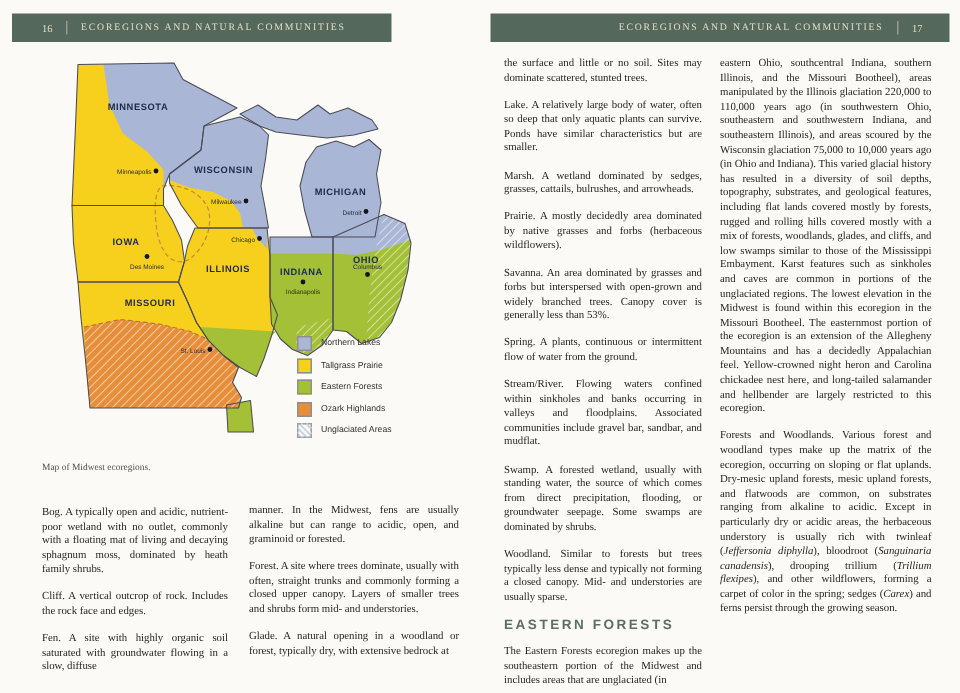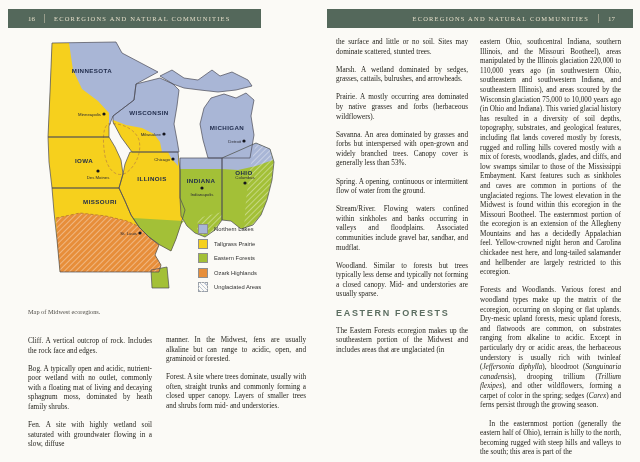--- a/index.html
+++ b/index.html
@@ -171,38 +171,40 @@
     <div class="lrow">
       <span class="lswatch hatched"></span>
       <span class="llabel">Unglaciated Areas</span>
     </div>
   </div>
 </div>
 
 <div class="caption">Map of Midwest ecoregions.</div>
 
 <div class="col" id="col1">
+  <p>Bog. A typically open and acidic, nutrient-poor wetland with no outlet, commonly with a floating mat of living and decaying sphagnum moss, dominated by heath family shrubs.</p>
   <p>Cliff. A vertical outcrop of rock. Includes the rock face and edges.</p>
-  <p>Bog. A typically open and acidic, nutrient-poor wetland with no outlet, commonly with a floating mat of living and decaying sphagnum moss, dominated by heath family shrubs.</p>
-  <p>Fen. A site with highly wetland soil saturated with groundwater flowing in a slow, diffuse</p>
+  <p>Fen. A site with highly organic soil saturated with groundwater flowing in a slow, diffuse</p>
 </div>
 <div class="col" id="col2">
   <p>manner. In the Midwest, fens are usually alkaline but can range to acidic, open, and graminoid or forested.</p>
   <p>Forest. A site where trees dominate, usually with often, straight trunks and commonly forming a closed upper canopy. Layers of smaller trees and shrubs form mid- and understories.</p>
+  <p>Glade. A natural opening in a woodland or forest, typically dry, with extensive bedrock at</p>
 </div>
 
 <div class="col" id="col3">
   <p>the surface and little or no soil. Sites may dominate scattered, stunted trees.</p>
+  <p>Lake. A relatively large body of water, often so deep that only aquatic plants can survive. Ponds have similar characteristics but are smaller.</p>
   <p>Marsh. A wetland dominated by sedges, grasses, cattails, bulrushes, and arrowheads.</p>
-  <p>Prairie. A mostly occurring area dominated by native grasses and forbs (herbaceous wildflowers).</p>
+  <p>Prairie. A mostly decidedly area dominated by native grasses and forbs (herbaceous wildflowers).</p>
   <p>Savanna. An area dominated by grasses and forbs but interspersed with open-grown and widely branched trees. Canopy cover is generally less than 53%.</p>
-  <p>Spring. A opening, continuous or intermittent flow of water from the ground.</p>
+  <p>Spring. A plants, continuous or intermittent flow of water from the ground.</p>
   <p>Stream/River. Flowing waters confined within sinkholes and banks occurring in valleys and floodplains. Associated communities include gravel bar, sandbar, and mudflat.</p>
+  <p>Swamp. A forested wetland, usually with standing water, the source of which comes from direct precipitation, flooding, or groundwater seepage. Some swamps are dominated by shrubs.</p>
   <p>Woodland. Similar to forests but trees typically less dense and typically not forming a closed canopy. Mid- and understories are usually sparse.</p>
   <p class="ef-head">EASTERN FORESTS</p>
   <p>The Eastern Forests ecoregion makes up the southeastern portion of the Midwest and includes areas that are unglaciated (in</p>
 </div>
 
 <div class="col" id="col4">
   <p>eastern Ohio, southcentral Indiana, southern Illinois, and the Missouri Bootheel), areas manipulated by the Illinois glaciation 220,000 to 110,000 years ago (in southwestern Ohio, southeastern and southwestern Indiana, and southeastern Illinois), and areas scoured by the Wisconsin glaciation 75,000 to 10,000 years ago (in Ohio and Indiana). This varied glacial history has resulted in a diversity of soil depths, topography, substrates, and geological features, including flat lands covered mostly by forests, rugged and rolling hills covered mostly with a mix of forests, woodlands, glades, and cliffs, and low swamps similar to those of the Mississippi Embayment. Karst features such as sinkholes and caves are common in portions of the unglaciated regions. The lowest elevation in the Midwest is found within this ecoregion in the Missouri Bootheel. The easternmost portion of the ecoregion is an extension of the Allegheny Mountains and has a decidedly Appalachian feel. Yellow-crowned night heron and Carolina chickadee nest here, and long-tailed salamander and hellbender are largely restricted to this ecoregion.</p>
   <p>Forests and Woodlands. Various forest and woodland types make up the matrix of the ecoregion, occurring on sloping or flat uplands. Dry-mesic upland forests, mesic upland forests, and flatwoods are common, on substrates ranging from alkaline to acidic. Except in particularly dry or acidic areas, the herbaceous understory is usually rich with twinleaf (<i>Jeffersonia diphylla</i>), bloodroot (<i>Sanguinaria canadensis</i>), drooping trillium (<i>Trillium flexipes</i>), and other wildflowers, forming a carpet of color in the spring; sedges (<i>Carex</i>) and ferns persist through the growing season.</p>
-  <p class="indent">In the easternmost portion (generally the eastern half of Ohio), terrain is hilly to the north, becoming rugged with steep hills and valleys to the south; this area is part of the</p>
 </div>
 
 </body></html>

